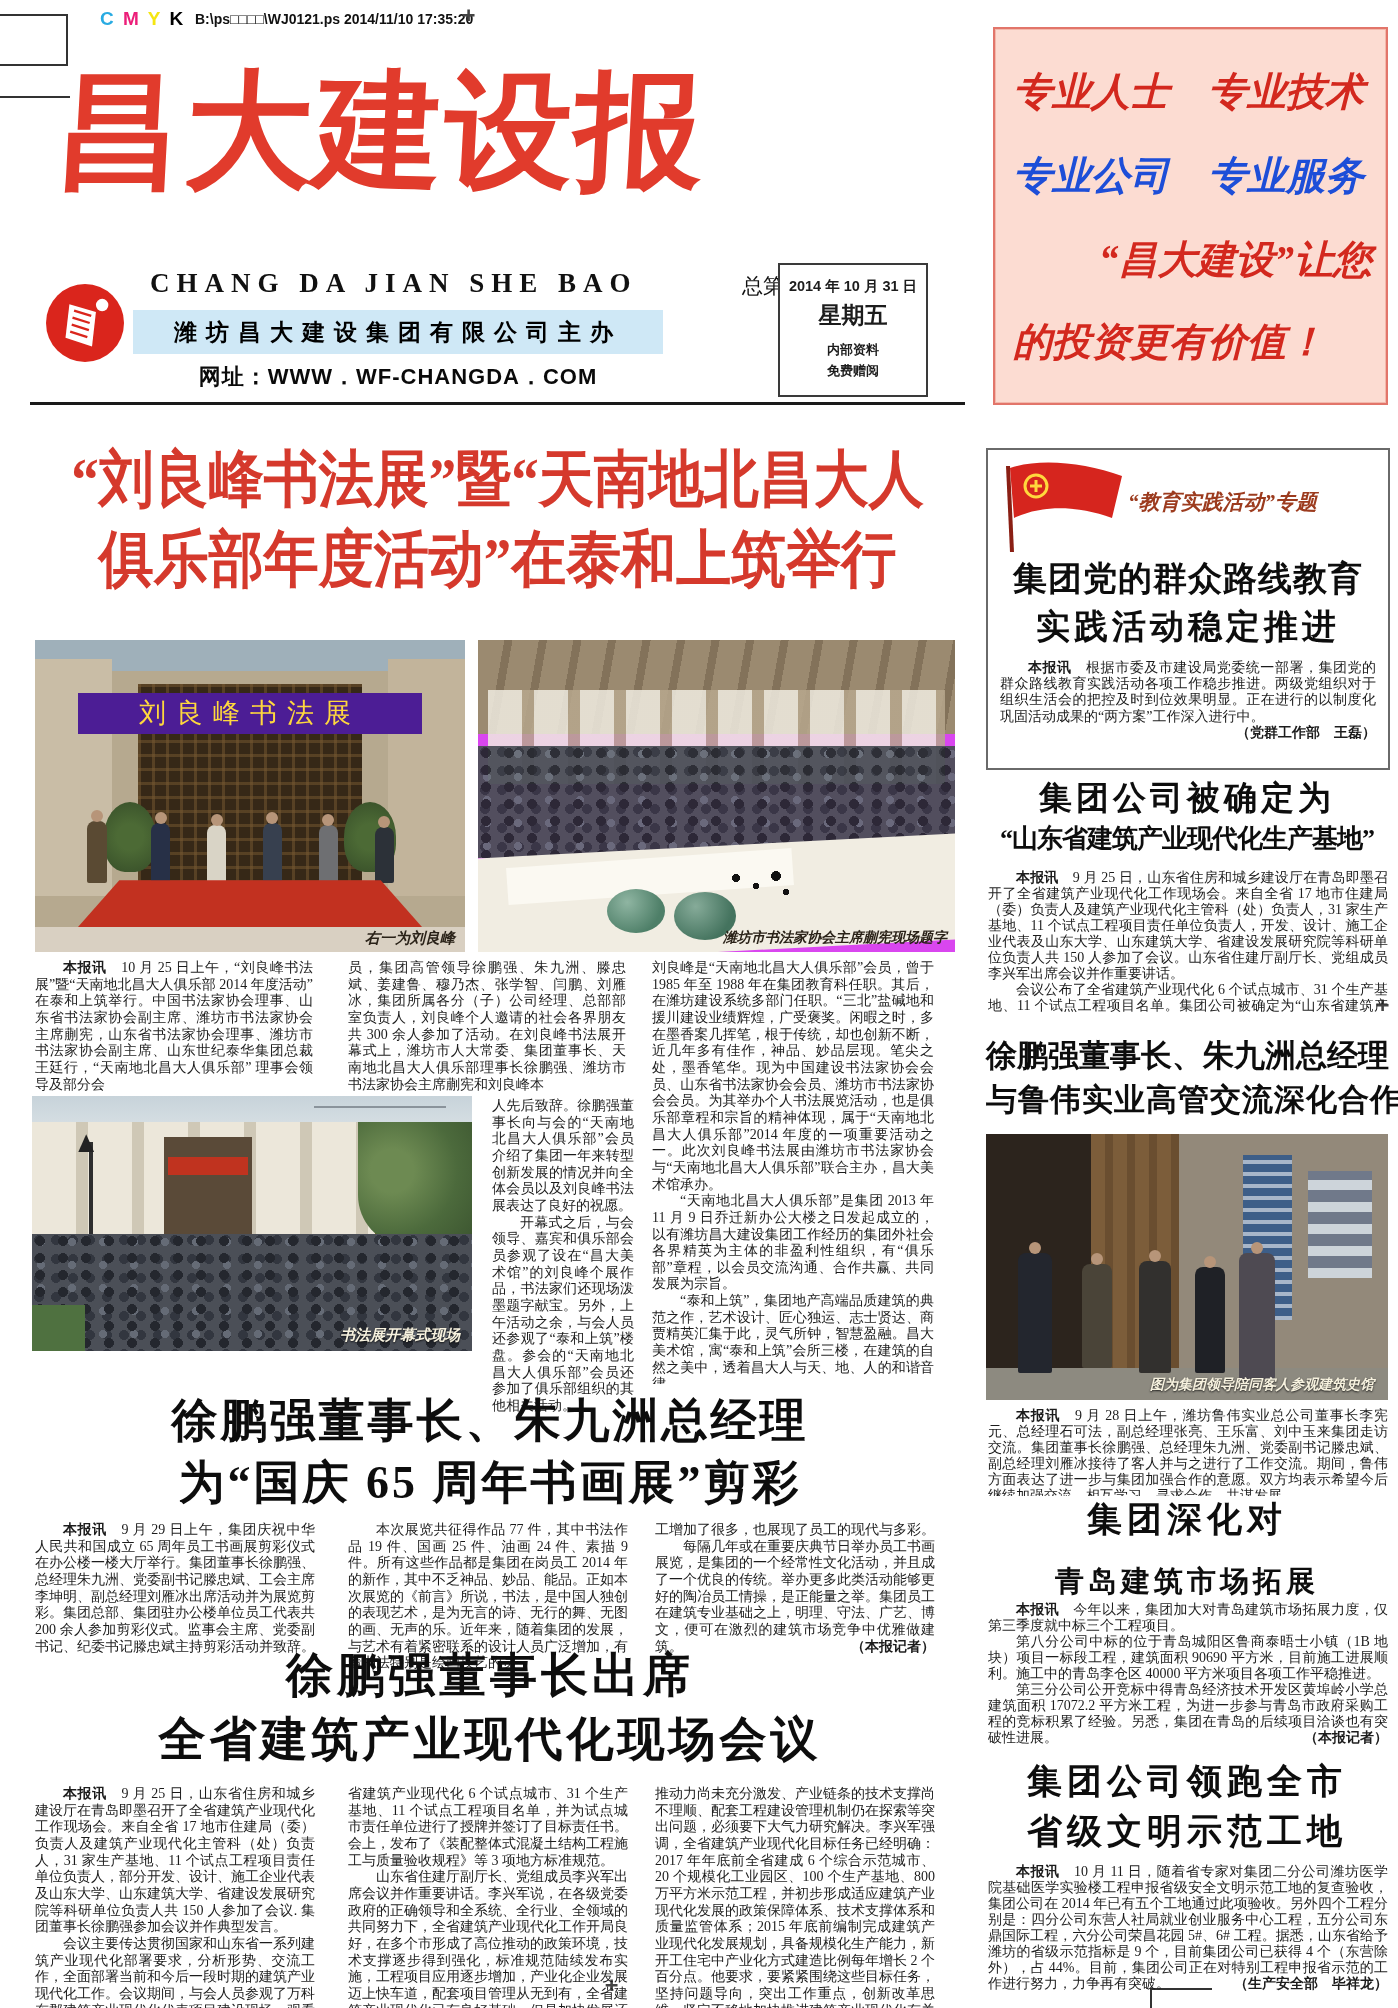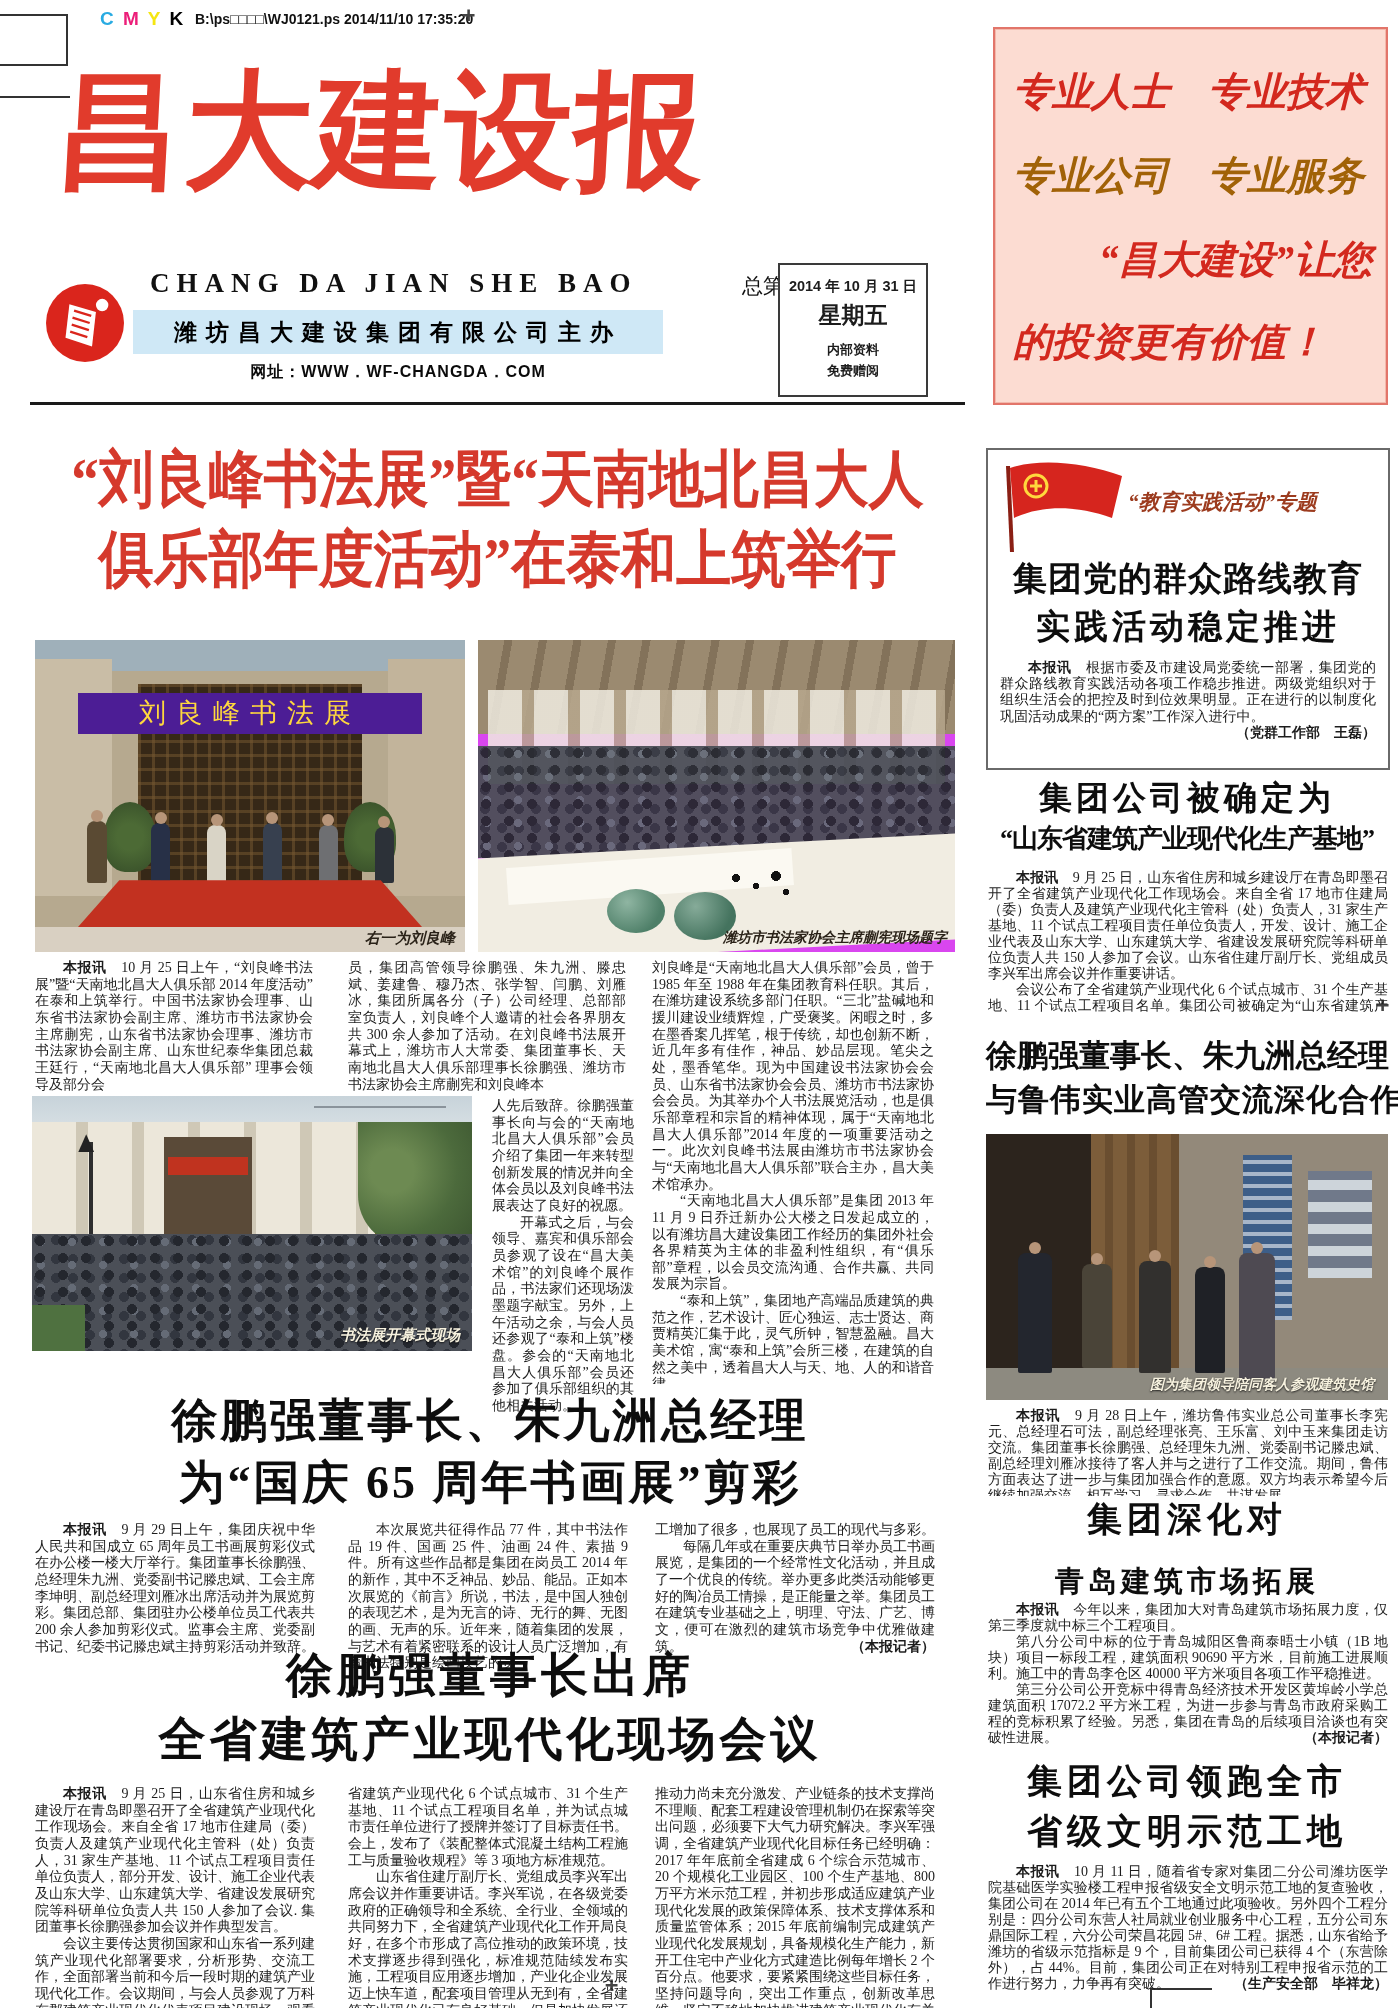--- a/index.html
+++ b/index.html
@@ -58,34 +58,34 @@
   <div class="abs" style="left:46px;top:284px;width:78px;height:78px;border-radius:50%;background:#da251c;">
     <svg width="78" height="78" viewBox="0 0 100 100">
       <path d="M30 26 L64 36 L59 80 L25 69 Z" fill="#ffffff"></path>
       <path d="M36 34 L58 41 M34 43 L56 50 M33 52 L55 59 M31 61 L53 68" stroke="#da251c" stroke-width="3" fill="none"></path>
       <circle cx="72" cy="27" r="8" fill="#ffffff"></circle>
     </svg>
   </div>
 
   <div class="abs sans" style="left:133px;top:310px;width:530px;height:44px;background:#cfe8f6;text-align:center;line-height:44px;font-size:23px;font-weight:bold;letter-spacing:9px;color:#000;white-space:nowrap;">潍坊昌大建设集团有限公司主办</div>
 
-  <div class="abs sans" style="left:133px;top:362px;width:530px;text-align:center;font-size:16px;font-weight:bold;letter-spacing:1px;color:#0a0a0a;white-space:nowrap;">网址：WWW．WF-CHANGDA．COM</div>
+  <div class="abs sans" style="left:133px;top:362px;width:530px;text-align:center;font-size:22px;font-weight:bold;letter-spacing:1px;color:#0a0a0a;white-space:nowrap;">网址：WWW．WF-CHANGDA．COM</div>
 
   <div class="abs" style="left:30px;top:402px;width:935px;height:3px;background:#1a1a1a;"></div>
 
   <div class="abs sans" style="left:778px;top:263px;width:146px;height:130px;border:2px solid #3a3a3a;text-align:center;background:#fff;">
     <div style="margin-top:12px;font-size:14.5px;font-weight:bold;white-space:nowrap;">2014 年 10 月 31 日</div>
     <div style="margin-top:4px;font-size:23px;font-weight:bold;">星期五</div>
     <div style="margin-top:10px;font-size:13px;font-weight:bold;">内部资料</div>
     <div style="margin-top:3px;font-size:13px;font-weight:bold;">免费赠阅</div>
   </div>
 
   <div class="abs" style="left:993px;top:27px;width:391px;height:374px;background:#fcdcd2;border:2px solid #e2756a;box-shadow:inset 0 0 0 1px #f3b9ac;">
     <div style="margin:36px 18px 0;font-size:39px;font-weight:900;font-style:italic;color:#d3281e;white-space:nowrap;">专业人士　专业技术</div>
-    <div style="margin:30px 18px 0;font-size:39px;font-weight:900;font-style:italic;color:#a16207;white-space:nowrap;">专业公司　专业服务</div>
+    <div style="margin:30px 18px 0;font-size:39px;font-weight:900;font-style:italic;color:#1d4ed8;white-space:nowrap;">专业公司　专业服务</div>
     <div style="margin:30px 14px 0;font-size:39px;font-weight:900;font-style:italic;color:#d3281e;text-align:right;white-space:nowrap;">“昌大建设”让您</div>
     <div style="margin:28px 18px 0;font-size:39px;font-weight:900;font-style:italic;color:#d3281e;white-space:nowrap;">的投资更有价值！</div>
   </div>
 
   <div class="abs hl-red nowrap" style="left:40px;top:452px;width:915px;font-size:55px;transform:scaleY(1.12);">“刘良峰书法展”暨“天南地北昌大人</div>
   <div class="abs hl-red nowrap" style="left:40px;top:532px;width:915px;font-size:55px;transform:scaleY(1.12);">俱乐部年度活动”在泰和上筑举行</div>
 
   <div class="photo" style="left:35px;top:640px;width:430px;height:312px;background:#b6a98f;">
     <div class="abs" style="left:0;top:0;width:100%;height:10%;background:#9fb0ba;"></div>
     <div class="abs" style="left:0;top:6%;width:18%;height:76%;background:#c9bda6;"></div>

